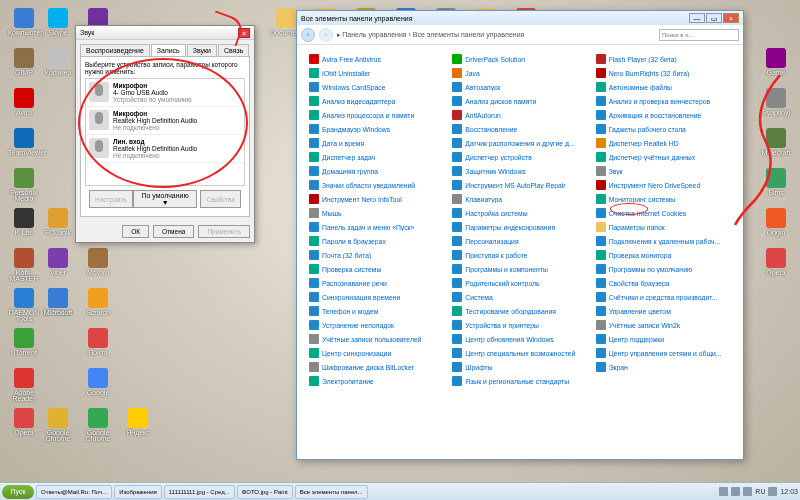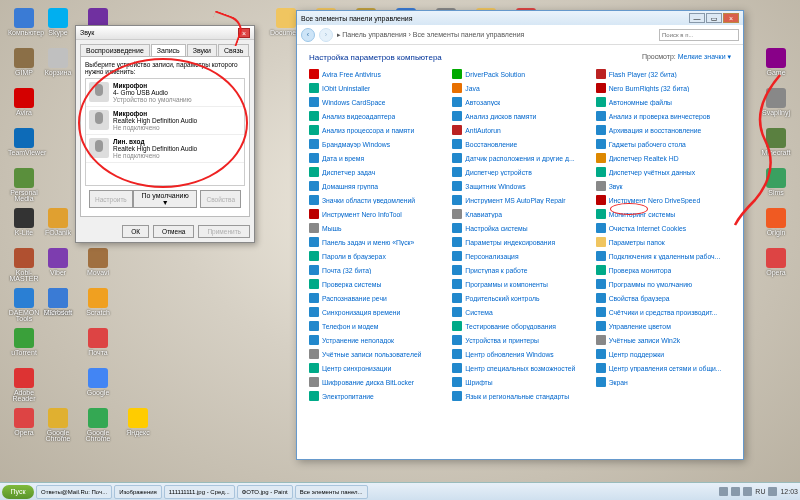--- a/index.html
+++ b/index.html
@@ -293,24 +293,20 @@
       <div class="wbtn close">×</div>
     </div>
   </div>
   <div class="cp-nav">
     <div class="arrow">‹</div>
     <div class="arrow" style="opacity:.5">›</div>
     <div class="crumb"><span>▸</span> <span>Панель управления › Все элементы панели управления</span></div>
     <input class="search" placeholder="Поиск в п..." style="">
   </div>
   <div class="cp-body">
-    <div class="cp-head">
-      <h2>Настройка параметров компьютера</h2>
-      <div class="view"><span>Просмотр:</span> <a>Мелкие значки ▾</a></div>
-    </div>
     <div class="cp-grid" id="cpgrid">
         <div class="cp-item">
           <div class="ci" style="background:#d40000"></div>
           <a>Avira Free Antivirus</a>
         </div>
         <div class="cp-item">
           <div class="ci" style="background:#0a0"></div>
           <a>DriverPack Solution</a>
         </div>
         <div class="cp-item">

